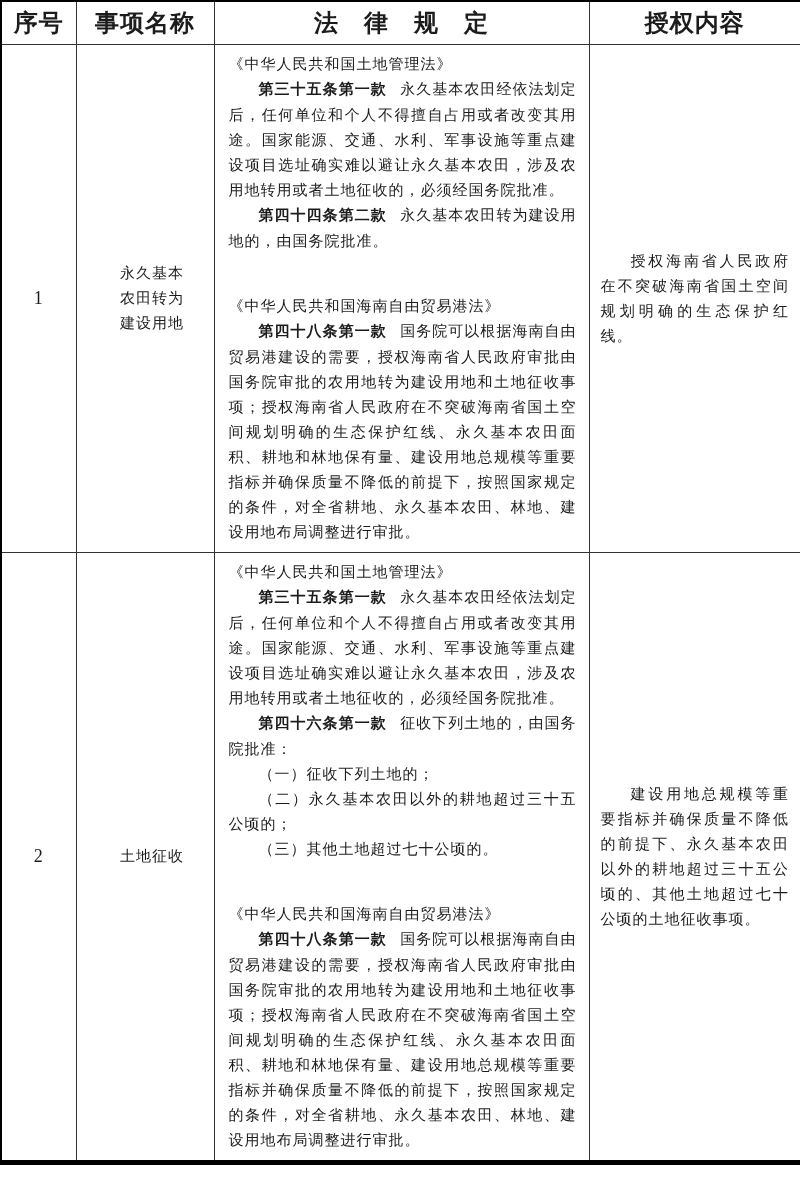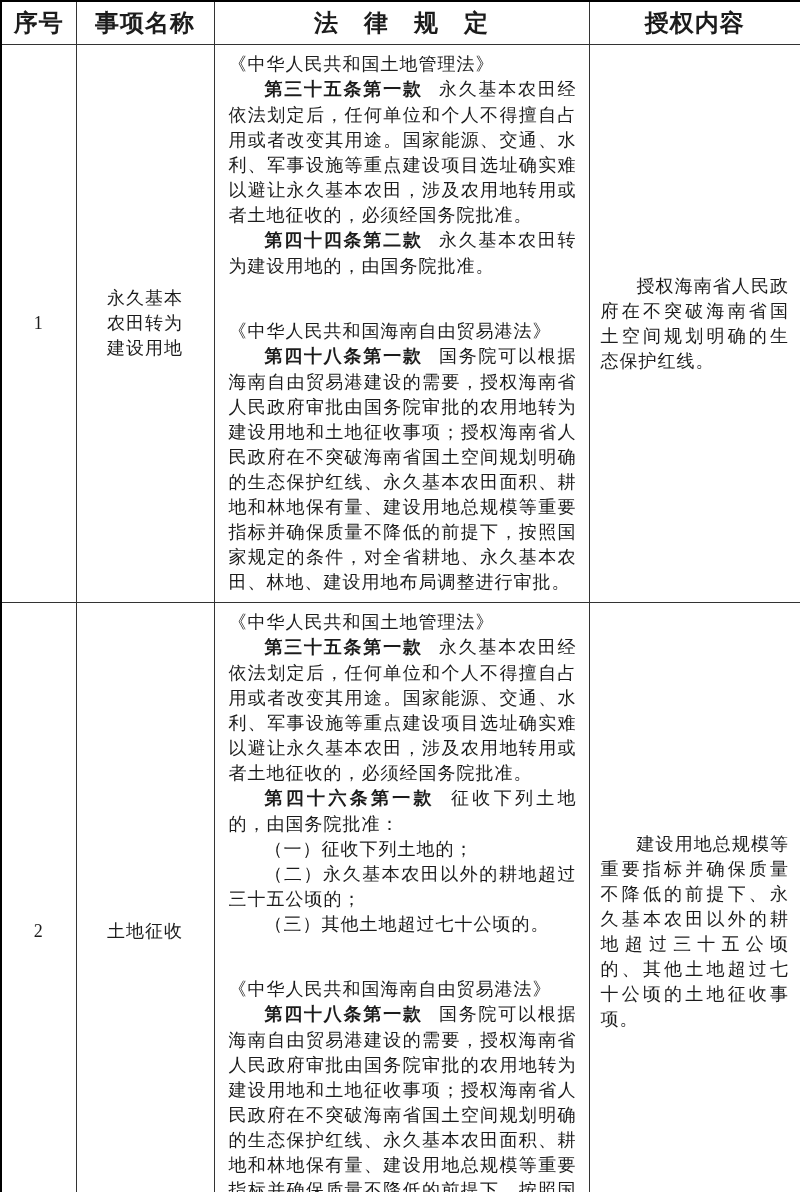--- a/index.html
+++ b/index.html
@@ -34,36 +34,36 @@
   th {
     height: 38px;
     font-family: "Liberation Sans", "DejaVu Sans", sans-serif;
     font-weight: bold;
     font-size: 24px;
     text-align: center;
     padding: 2px 4px;
     letter-spacing: 1px;
   }
   td {
-    font-size: 18px;
+    font-size: 15px;
     line-height: 25px;
     letter-spacing: 1px;
   }
   td.c-serial {
     text-align: center;
     font-size: 18px;
   }
   td.c-item {
     text-align: center;
     padding: 4px 6px;
   }
   .item-inner {
     display: inline-block;
     width: 78px;
-    text-align: center;
+    text-align: right;
     word-break: break-all;
   }
   td.c-legal {
     vertical-align: top;
     padding: 7px 12px 7px 14px;
   }
   td.c-auth {
     padding: 6px 11px;
   }
   .para {

